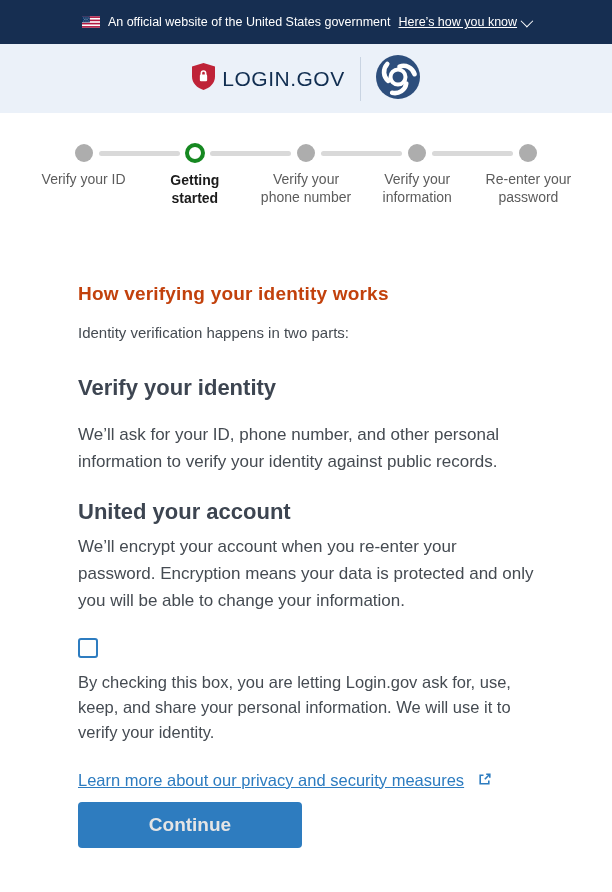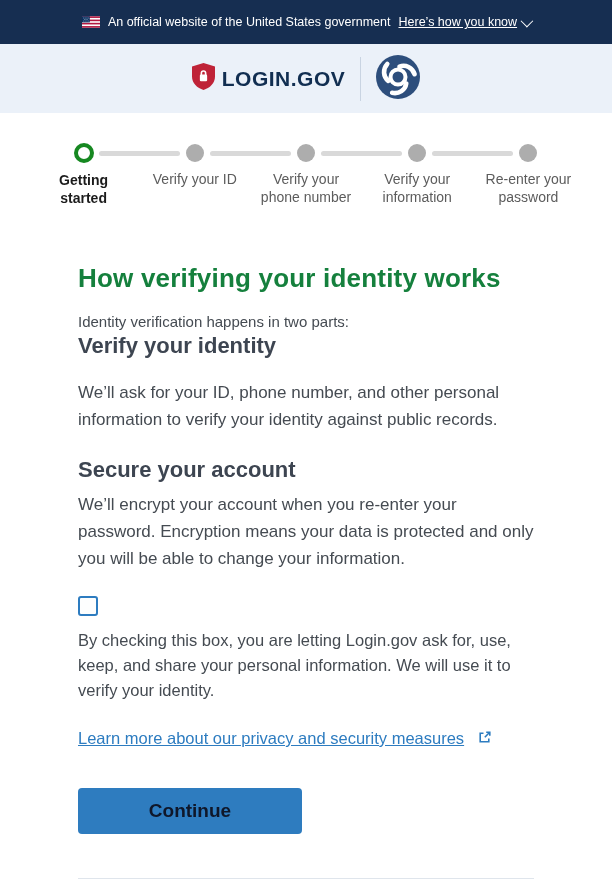--- a/index.html
+++ b/index.html
@@ -49,21 +49,21 @@
     gap: 15px;
   }
   .brand {
     display: flex;
     align-items: center;
     gap: 7px;
     cursor: pointer;
   }
   .brand-text {
     font-size: 21px;
-    font-weight: 700;
+    font-weight: 400;
     letter-spacing: 0.5px;
     color: #112e51;
   }
   .header-divider {
     width: 1px;
     height: 44px;
     background: #c9d4e2;
   }
 
   
@@ -109,36 +109,36 @@
     padding: 0 6px;
   }
   .step.current .step-label {
     font-weight: 700;
     color: #1b1b1b;
   }
 
   
   .content { padding: 0 78px; }
   h1 {
-    margin-top: 56px;
-    font-size: 26px;
+    margin-top: 76px;
+    font-size: 19px;
     line-height: 1.2;
-    color: #15803d;
+    color: #c2410c;
     letter-spacing: 0.2px;
   }
   .intro {
     margin-top: 16px;
     font-size: 15px;
     line-height: 1.5;
   }
   h2 {
     font-size: 22px;
     color: #3d4551;
   }
-  .h2-a { }
+  .h2-a { margin-top: 30px; }
   .h2-b { margin-top: 24px; }
   .body-text {
     margin-top: 20px;
     font-size: 17px;
     line-height: 27px;
   }
   .body-text-b { margin-top: 8px; }
 
   
   .consent {
@@ -169,27 +169,27 @@
     display: inline-flex;
     align-items: center;
     gap: 14px;
     color: #2d7cc0;
     font-size: 16.5px;
     text-decoration: underline;
     cursor: pointer;
   }
   .btn-continue {
     display: block;
-    margin-top: 40px;
+    margin-top: 12px;
     width: 224px;
     height: 46px;
     background: #2e7cbf;
     border: none;
     border-radius: 4px;
-    color: #0f172a;
+    color: #e5e5e5;
     font-family: "Liberation Sans", sans-serif;
     font-size: 19px;
     font-weight: 700;
     cursor: pointer;
   }
   .divider {
     margin-top: 44px;
     border: none;
     border-top: 1px solid #dfe5ec;
   }
@@ -250,27 +250,27 @@
       <g fill="none" stroke="#ffffff" stroke-width="4.6" stroke-linecap="round">
         <path d="M23.5 11.6 C 29.5 9.2 36.5 12.5 38.6 19.2"></path>
         <path d="M23.5 11.6 C 29.5 9.2 36.5 12.5 38.6 19.2" transform="rotate(120 22 22)"></path>
         <path d="M23.5 11.6 C 29.5 9.2 36.5 12.5 38.6 19.2" transform="rotate(240 22 22)"></path>
       </g>
     </svg>
   </span>
 </div>
 
 <div class="stepper">
+  <div class="step">
+    <div class="step-circle"></div>
+    <div class="step-label">Verify your ID</div>
+  </div>
   <div class="step current">
     <div class="step-circle"></div>
     <div class="step-label">Getting started</div>
-  </div>
-  <div class="step">
-    <div class="step-circle"></div>
-    <div class="step-label">Verify your ID</div>
   </div>
   <div class="step">
     <div class="step-circle"></div>
     <div class="step-label">Verify your phone number</div>
   </div>
   <div class="step">
     <div class="step-circle"></div>
     <div class="step-label">Verify your information</div>
   </div>
   <div class="step">
@@ -279,21 +279,21 @@
   </div>
 </div>
 
 <div class="content">
   <h1>How verifying your identity works</h1>
   <p class="intro">Identity verification happens in two parts:</p>
 
   <h2 class="h2-a">Verify your identity</h2>
   <p class="body-text">We’ll ask for your ID, phone number, and other personal information to verify your identity against public records.</p>
 
-  <h2 class="h2-b">Secure your account</h2>
+  <h2 class="h2-b">United your account</h2>
   <p class="body-text body-text-b">We’ll encrypt your account when you re-enter your password. Encryption means your data is protected and only you will be able to change your information.</p>
 
   <div class="consent">
     <span class="checkbox"></span>
     <span class="consent-label">By checking this box, you are letting Login.gov ask for, use, keep, and share your personal information. We will use it to verify your identity.</span>
   </div>
 
   <a class="learn-more">
     <span>Learn more about our privacy and security measures</span>
     <span>

